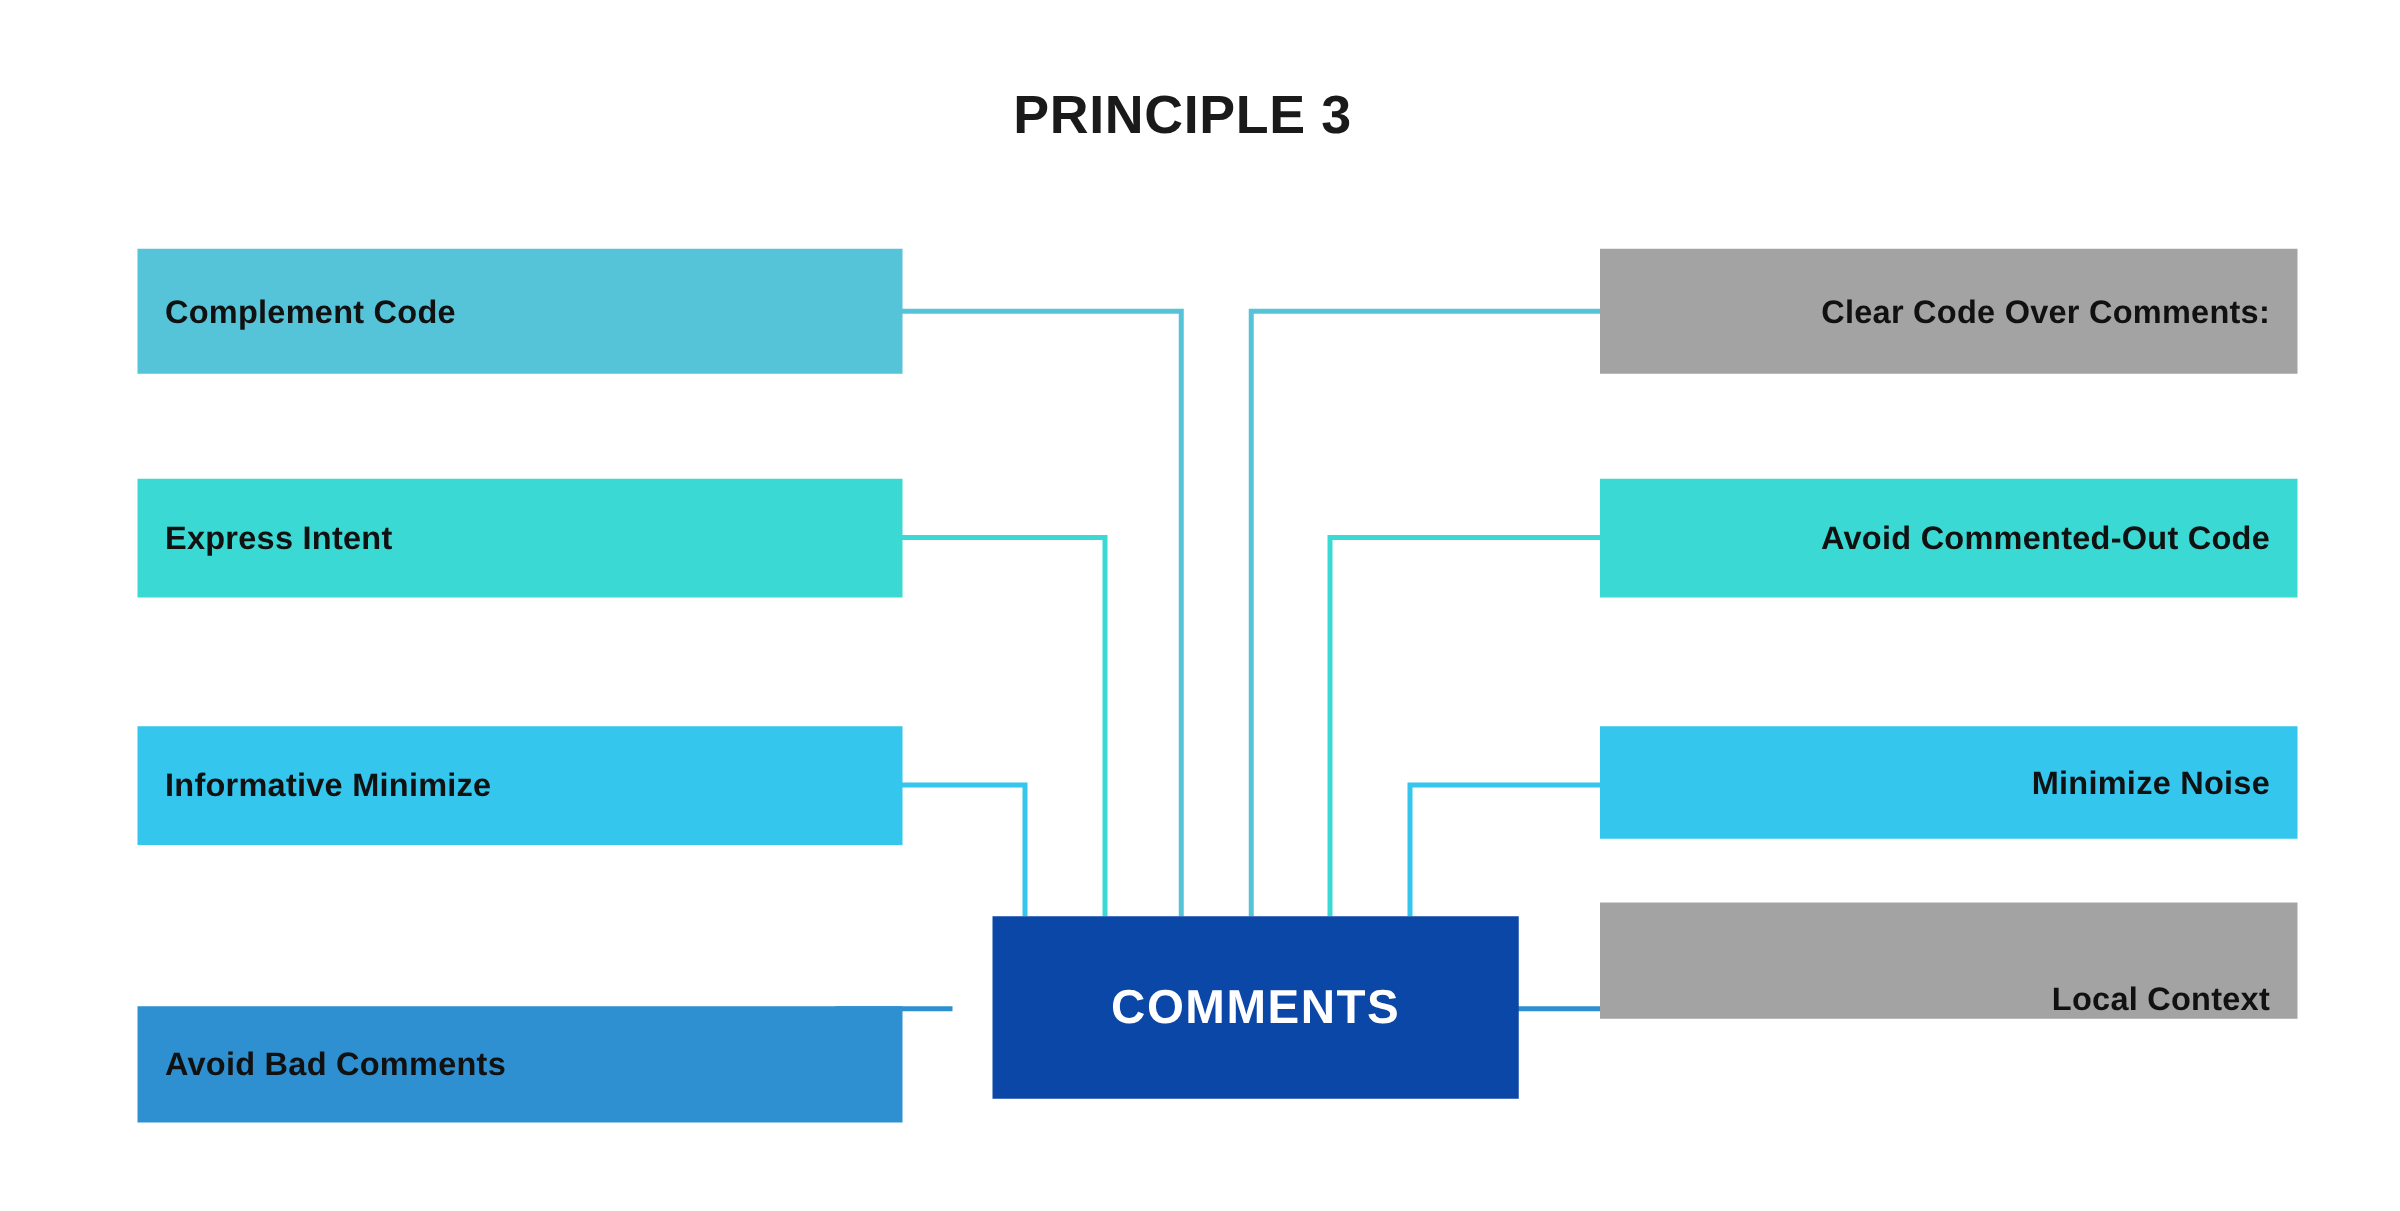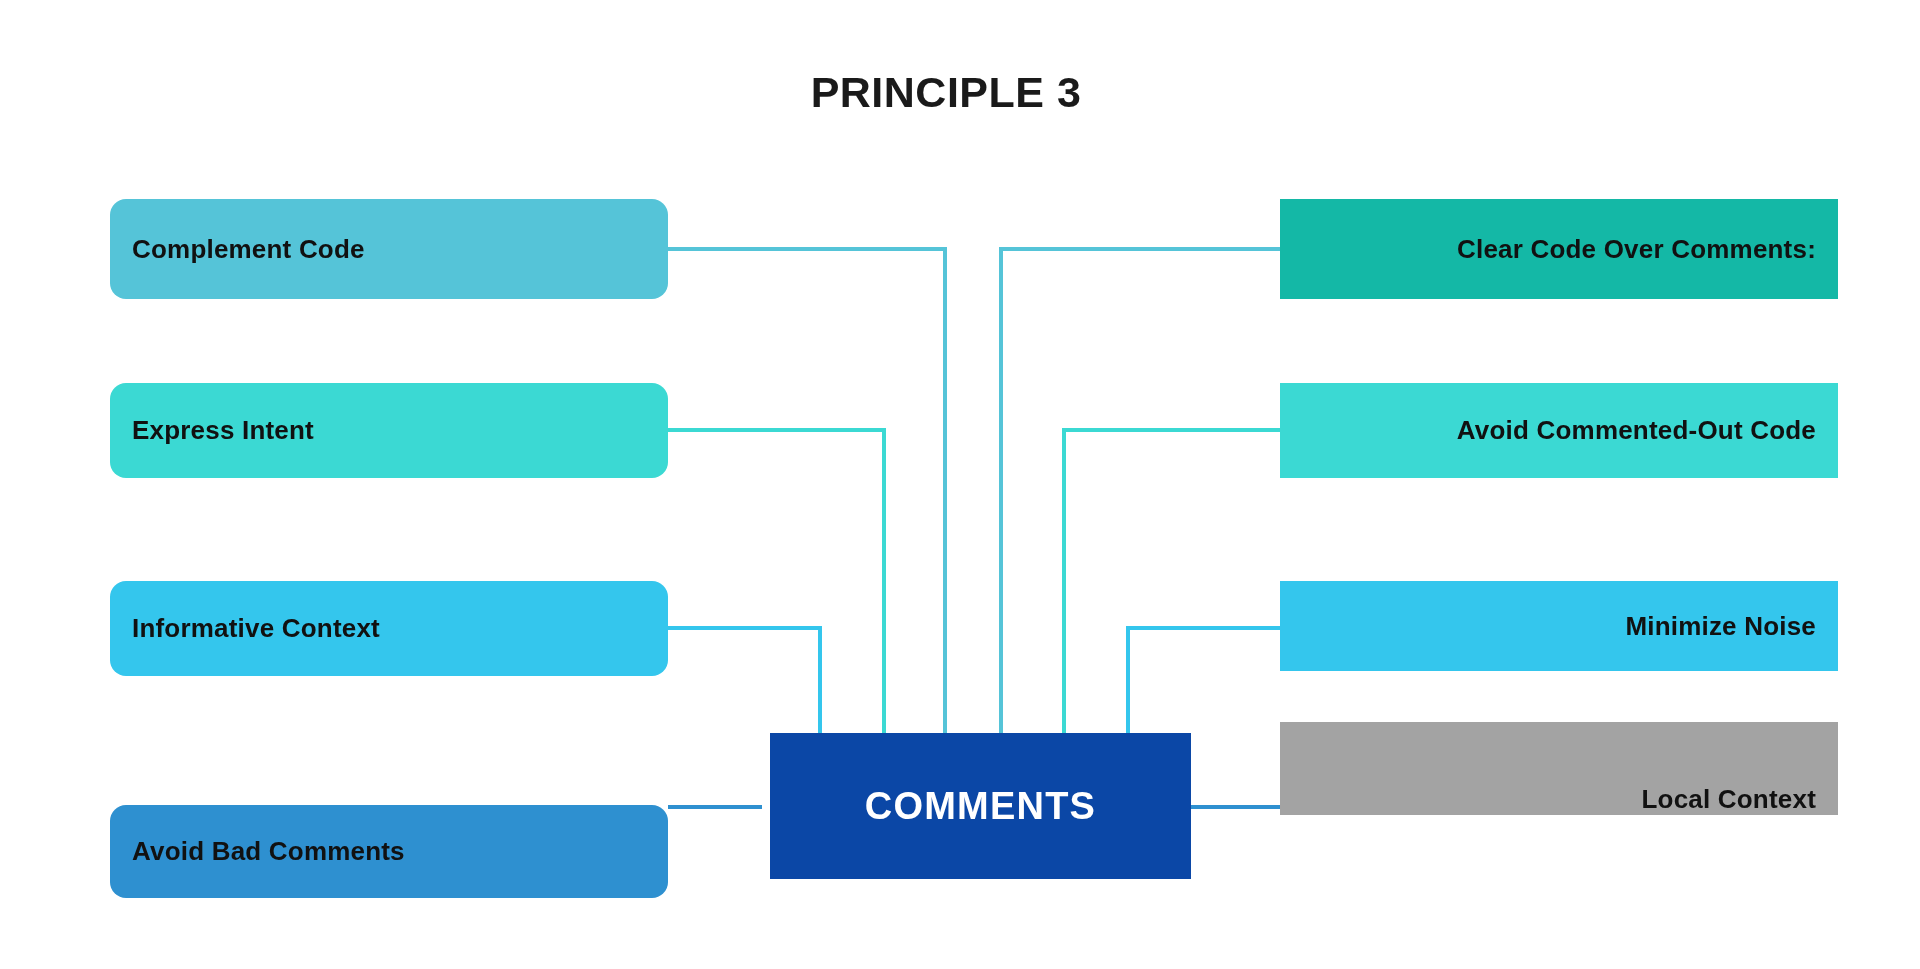--- a/index.html
+++ b/index.html
@@ -50,46 +50,45 @@
     align-items: center;
     box-sizing: border-box;
     font-size: 26px;
     font-weight: 800;
     letter-spacing: 0.2px;
     color: #111111;
     font-family: "Liberation Sans", sans-serif;
   }
   .node.left {
     left: 110px;
-    width: 558px;
+    width: 612px;
     justify-content: flex-start;
     padding-left: 22px;
-    border-radius: 16px;
   }
   .node.right {
     left: 1280px;
     width: 558px;
     justify-content: flex-end;
     padding-right: 22px;
   }
 
   .node-l1 { top: 199px; height: 100px; background: #55C4D8; }
   .node-l2 { top: 383px; height: 95px;  background: #3BD9D3; }
   .node-l3 { top: 581px; height: 95px;  background: #34C6ED; }
   .node-l4 { top: 805px; height: 93px;  background: #2E90D0; }
 
-  .node-r1 { top: 199px; height: 100px; background: #14b8a6; }
+  .node-r1 { top: 199px; height: 100px; background: #a3a3a3; }
   .node-r2 { top: 383px; height: 95px;  background: #3BD9D3; }
   .node-r3 { top: 581px; height: 90px;  background: #34C6ED; }
   .node-r4 { top: 722px; height: 93px;  background: #a3a3a3; align-items: flex-end; }
 
   
   #center-node {
     position: absolute;
-    left: 770px;
+    left: 794px;
     top: 733px;
     width: 421px;
     height: 146px;
     background: #0B47A6;
     display: flex;
     align-items: center;
     justify-content: center;
     color: #ffffff;
     font-size: 38px;
     font-weight: 800;
@@ -123,21 +122,21 @@
     <path d="M1280,807 H1183" fill="none" stroke="#2E90D0" stroke-width="4"></path>
   </svg>
 
   <div class="node left node-l1">
     <span>Complement Code</span>
   </div>
   <div class="node left node-l2">
     <span>Express Intent</span>
   </div>
   <div class="node left node-l3">
-    <span>Informative Context</span>
+    <span>Informative Minimize</span>
   </div>
   <div class="node left node-l4">
     <span>Avoid Bad Comments</span>
   </div>
 
   <div class="node right node-r1">
     <span>Clear Code Over Comments:</span>
   </div>
   <div class="node right node-r2">
     <span>Avoid Commented-Out Code</span>

